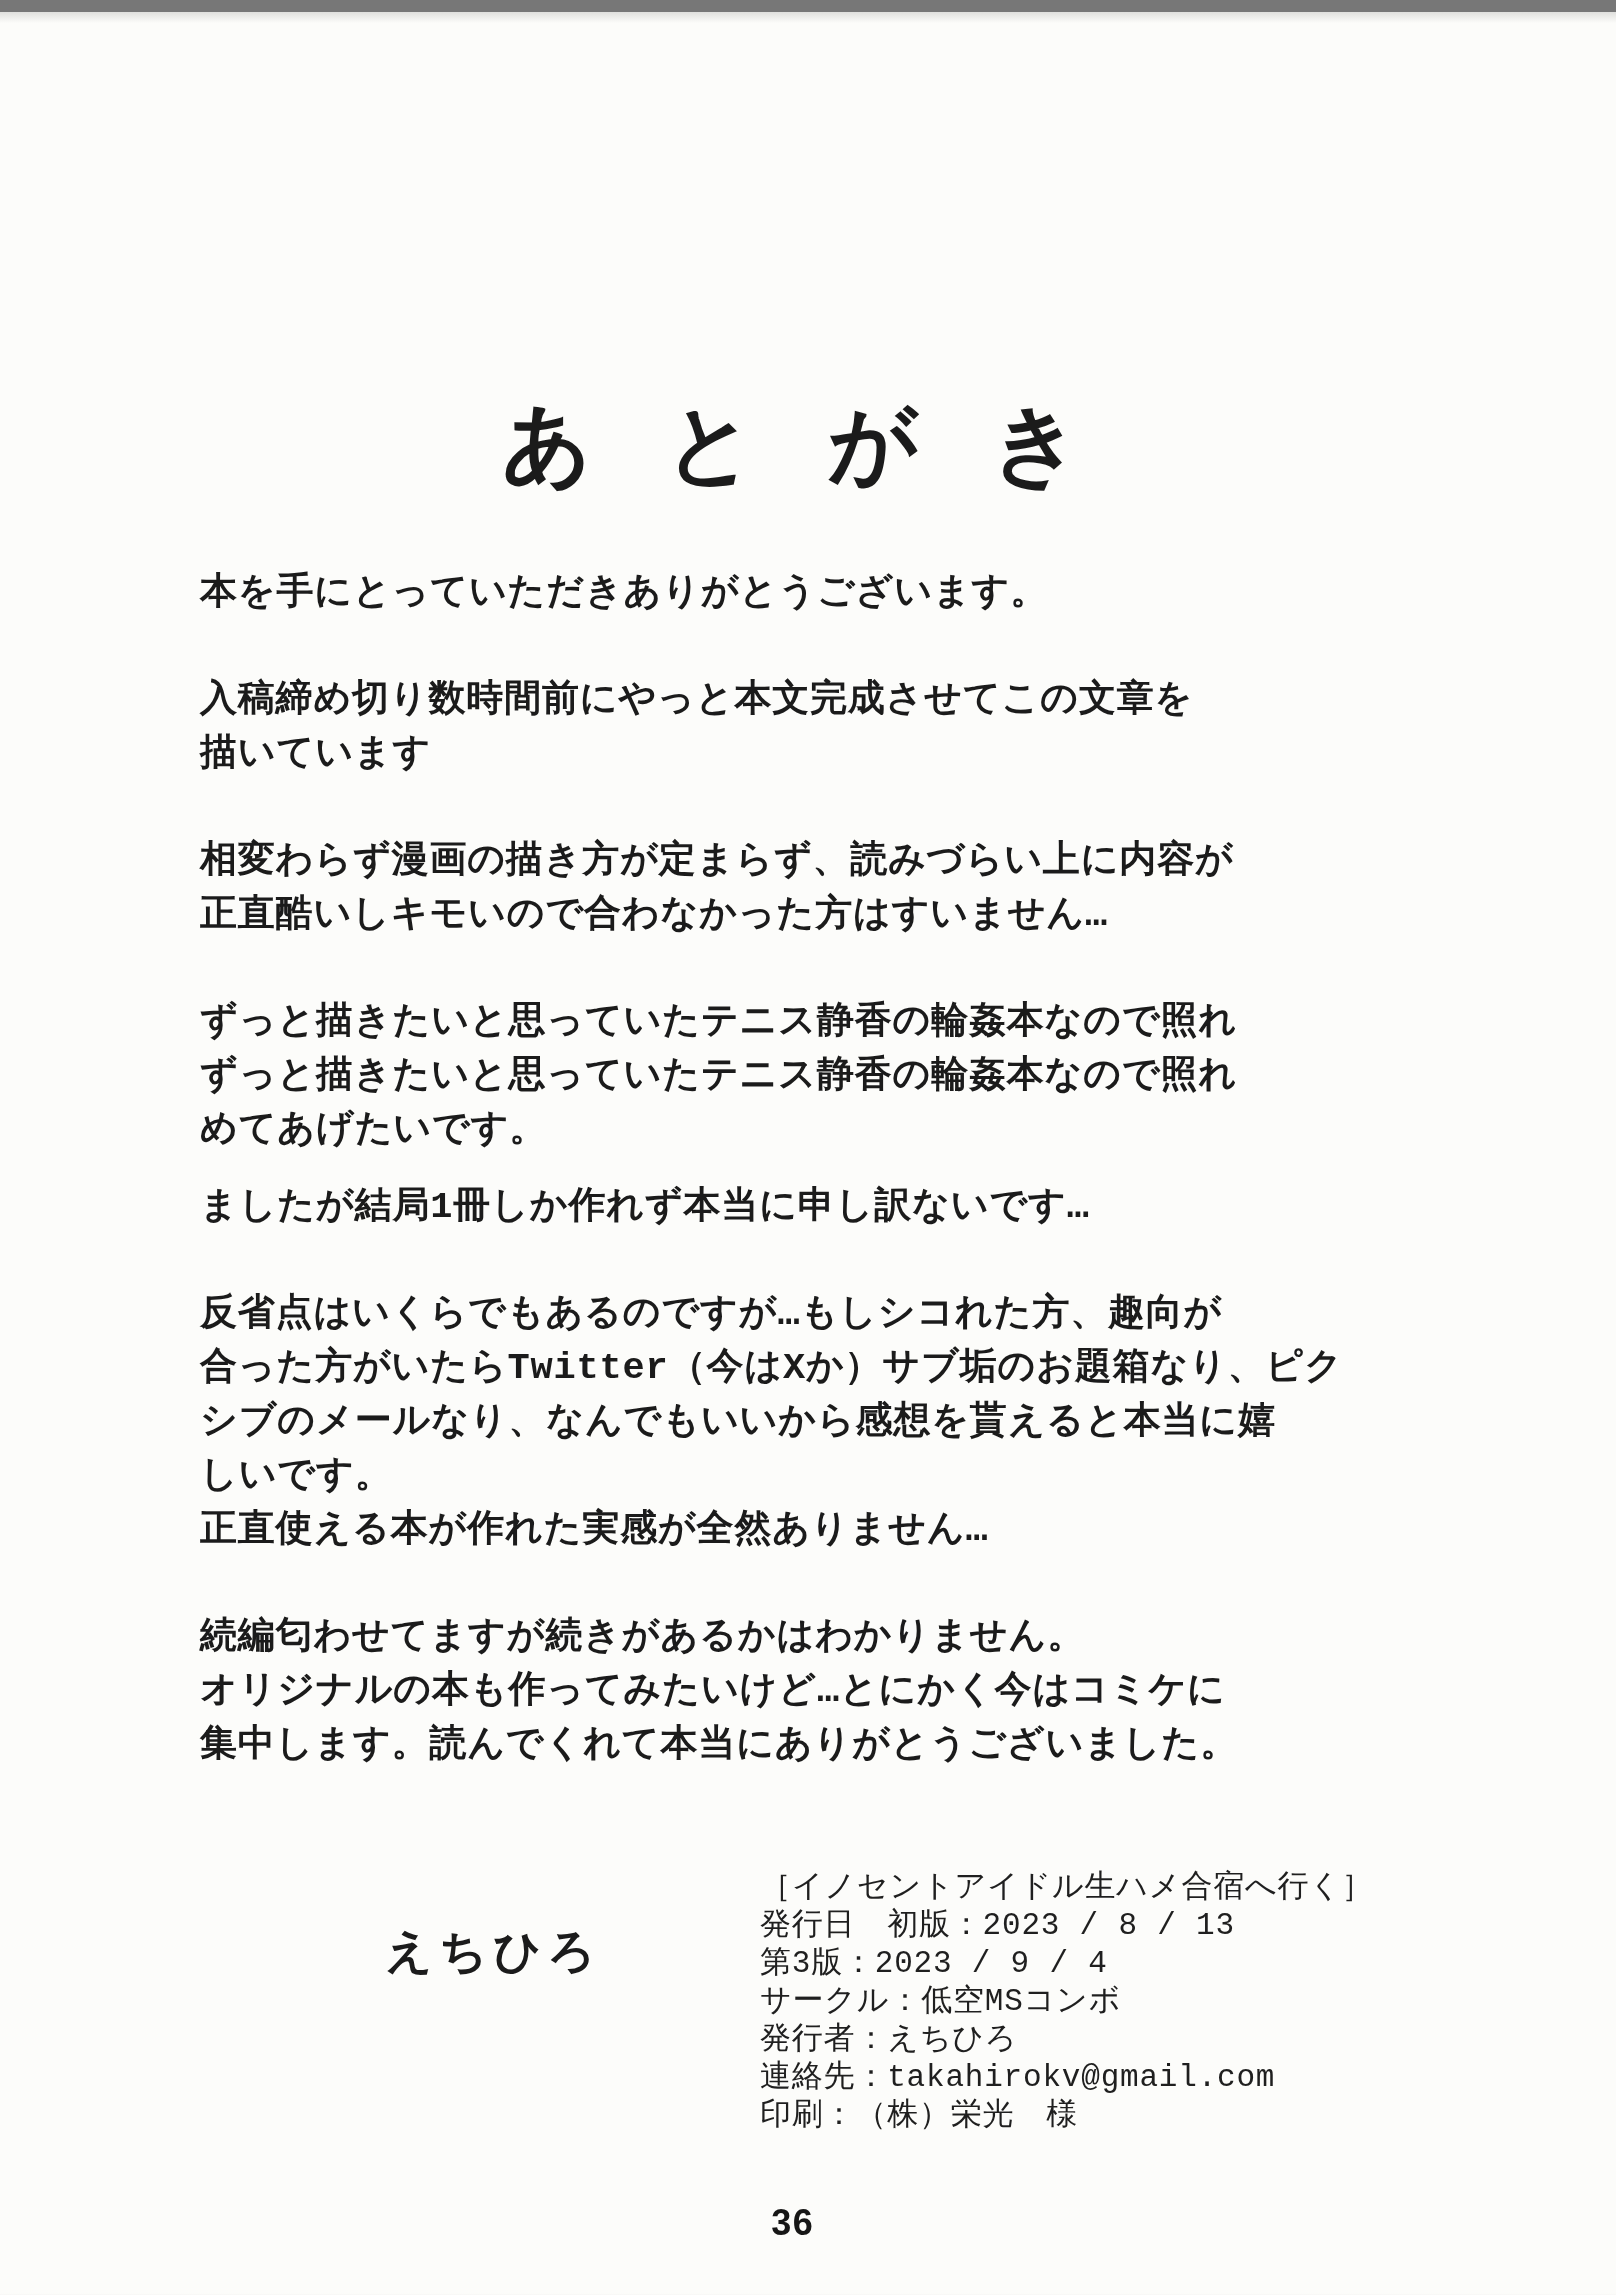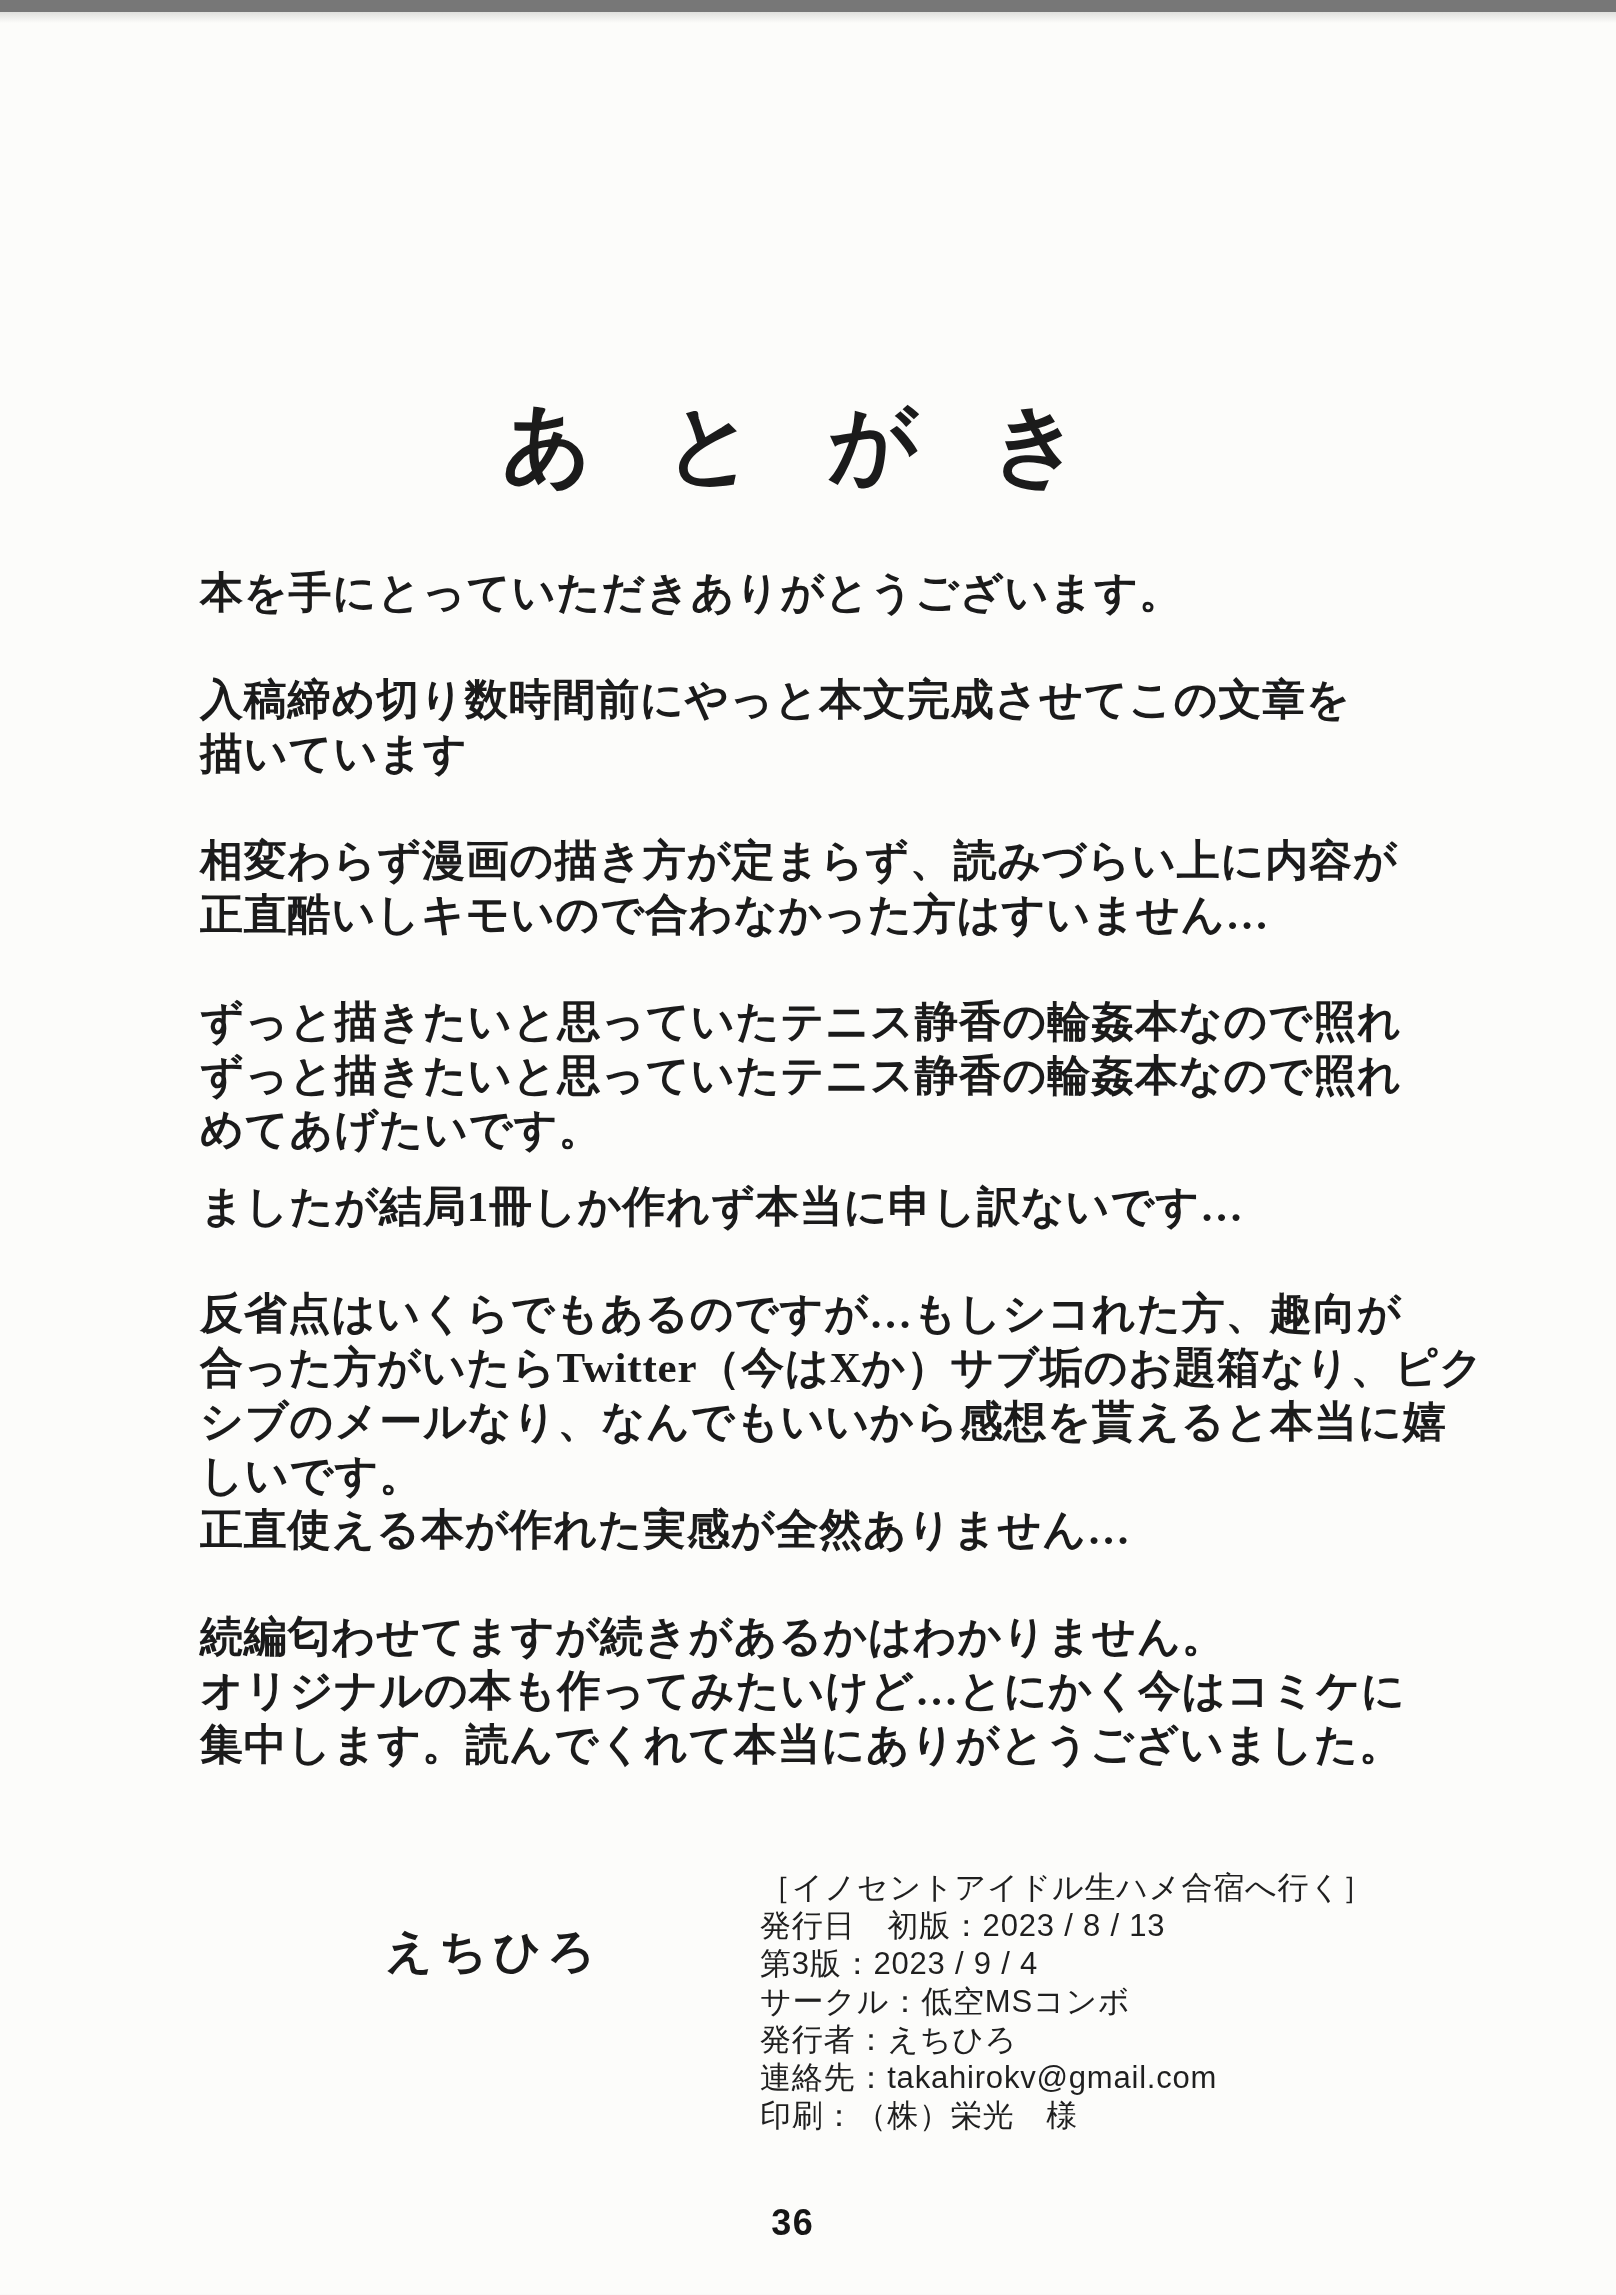--- a/index.html
+++ b/index.html
@@ -39,42 +39,43 @@
     letter-spacing: 73px;
     text-indent: 40px;
     white-space: nowrap;
     line-height: 1.1;
   }
   .body-text {
     position: absolute;
     left: 200px;
     top: 554px;
     width: 1295px;
-    font-size: 43px;
+    font-size: 37px;
     line-height: 54px;
     font-weight: bold;
     letter-spacing: 0.8px;
+    font-family: Liberation Mono, monospace;
   }
   .para + .para { margin-top: 53px; }
   .para.tight   { margin-top: 23px; }
   .line { white-space: nowrap; }
   .signature {
     position: absolute;
     left: 385px;
     top: 1908px;
     font-size: 47px;
     font-weight: bold;
     letter-spacing: 6.1px;
     white-space: nowrap;
   }
   .colophon {
     position: absolute;
     left: 760px;
     top: 1857px;
-    font-family: Liberation Sans, sans-serif;
+    font-family: Liberation Mono, monospace;
     font-size: 31px;
     line-height: 38px;
     font-weight: 400;
     color: #1f1f1f;
     letter-spacing: 0.8px;
   }
   .colophon .line { white-space: nowrap; }
   .page-number {
     position: absolute;
     left: 0;

